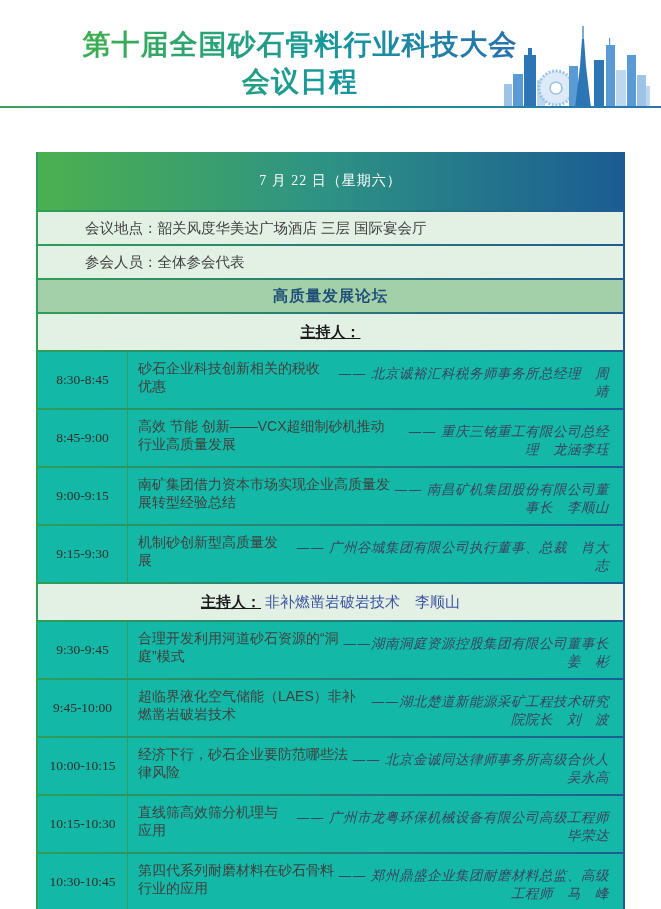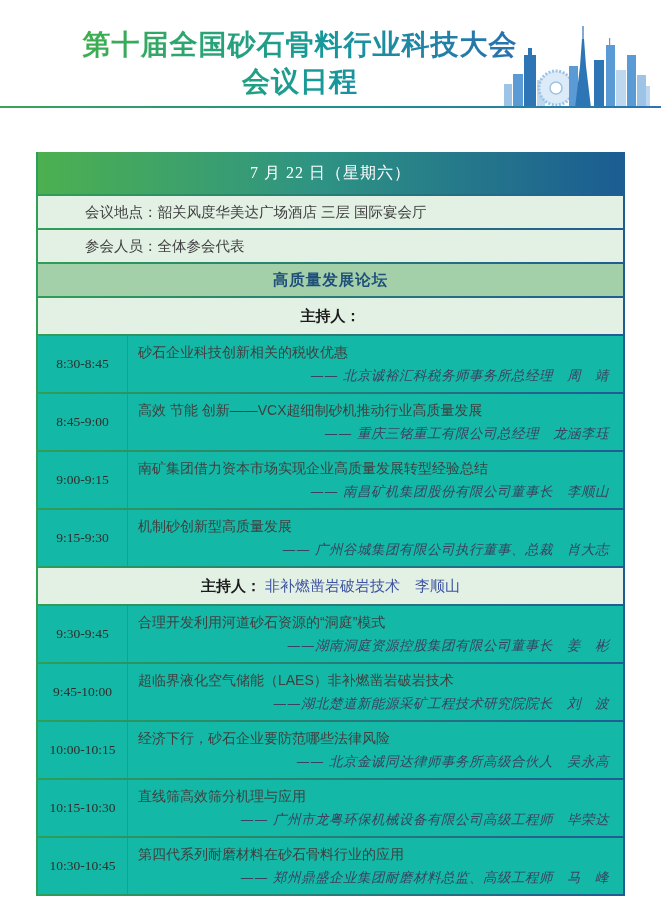--- a/index.html
+++ b/index.html
@@ -36,52 +36,52 @@
     margin:34px 36px 0 36px;
     border-left:2px solid #2f9e57;
     border-right:2px solid #1f5c94;
   }
   .row {
     display:flex; align-items:center; justify-content:center;
     border-bottom:2px solid;
     border-image:linear-gradient(to right,#2f9e57,#1f5c94) 1;
   }
   .date-row {
-    height:44px;
+    height:60px;
     background:linear-gradient(90deg,#4cb050,#2e9383 48%,#1b5c92);
-    color:#ffffff; font-size:16px; letter-spacing:1px;
+    color:#ffffff; font-size:14px; letter-spacing:1px;
     font-family:"Liberation Serif","DejaVu Serif",serif;
   }
   .info-row {
     height:34px; background:#e3f1e5;
     color:#3f3f3f; font-size:14.5px;
     justify-content:flex-start; padding-left:47px;
   }
   .forum-row {
     height:34px; background:#a3d0a9;
     color:#1f4e79; font-size:15.5px; font-weight:bold; letter-spacing:1px;
   }
   .host-row {
     height:38px; background:#e3f1e5; font-size:15px;
     border-bottom-width:2.5px;
   }
-  .host-label { font-weight:bold; color:#1a1a1a; }
+  .host-label { font-weight:bold; color:#1a1a1a;text-decoration:underline; }
   .host-value { color:#3c52a0; margin-left:4px; }
 
   .session-row { min-height:55px; background:#14b8a6; align-items:stretch; }
   .time-cell {
     flex:0 0 90px; width:90px;
     display:flex; align-items:center; justify-content:center;
     border-right:1.5px solid #2f9e57;
     font-family:"Liberation Serif","DejaVu Serif",serif;
     font-size:13.5px; color:#2e2e2e;
   }
   .content-cell {
     flex:1; padding:7px 14px 7px 10px;
-    display:flex; flex-direction:column; justify-content:center;
+    display:flex; flex-direction:row; justify-content:center;
   }
   .session-title { font-size:14px; color:#404040; text-align:left; line-height:18px; }
   .session-speaker {
     margin-top:6px; text-align:right;
     font-size:13.5px; color:#3a4360;
     font-family:"DejaVu Serif","Liberation Serif",serif;
     font-style:italic; letter-spacing:0.5px;
   }
 </style>
 </head>

